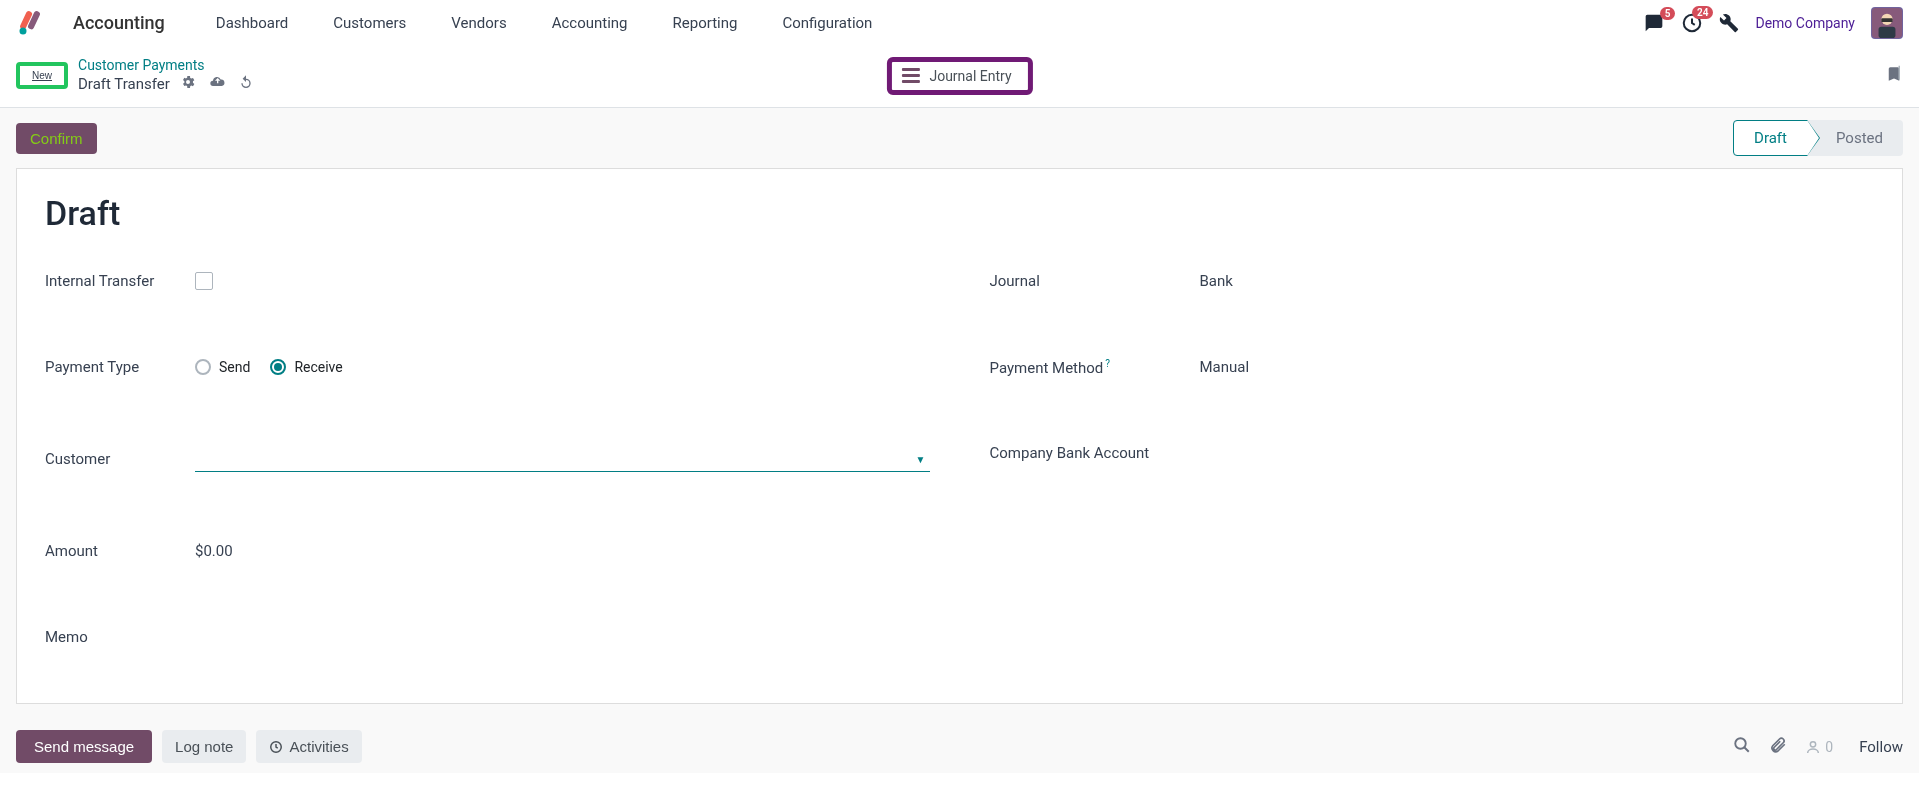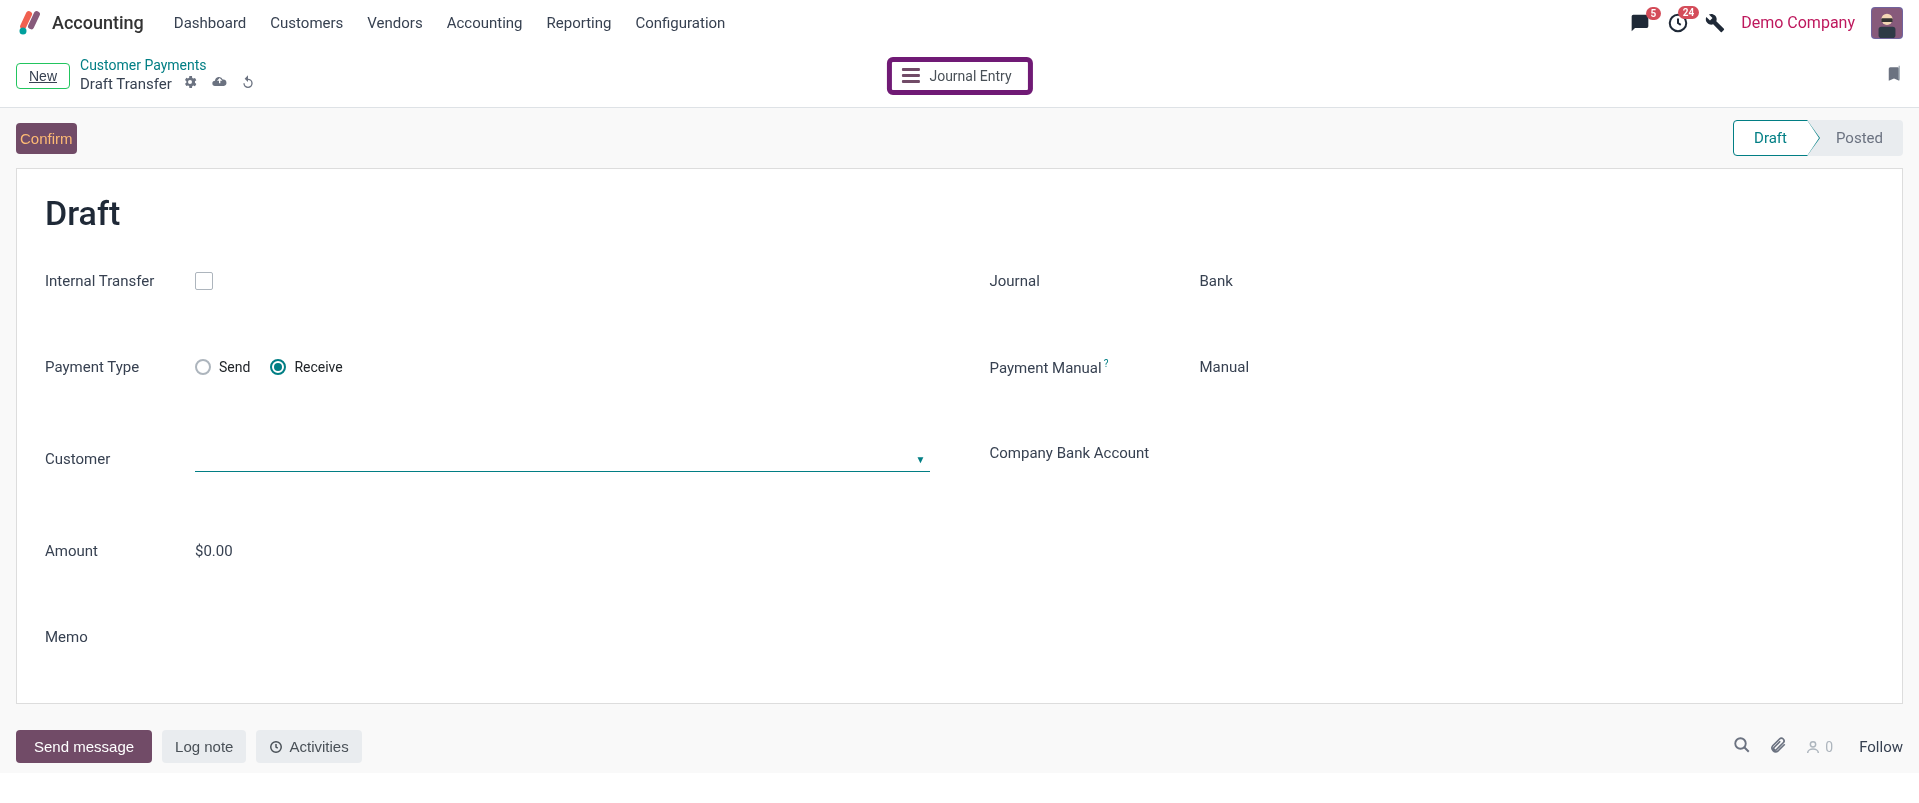--- a/index.html
+++ b/index.html
@@ -11,21 +11,21 @@
   }
   
   .navbar {
     display: flex;
     align-items: center;
     padding: 0 16px;
     height: 46px;
     border-bottom: 1px solid transparent;
     background: #fff;
   }
-  .nav-left { display: flex; align-items: center; gap: 0; }
+  .nav-left { display: flex; align-items: center; gap: 21px; }
   .brand-icon { width: 28px; height: 28px; margin-right: 8px; }
   .app-name { font-size: 18px; font-weight: 500; margin-right: 18px; color: #333; }
   .nav-item {
     padding: 0 12px;
     height: 46px;
     display: flex;
     align-items: center;
     color: #374151;
     cursor: pointer;
     font-size: 15px;
@@ -39,42 +39,42 @@
     right: -10px;
     background: #d44c59;
     color: #fff;
     font-size: 10px;
     font-weight: 600;
     border-radius: 10px;
     padding: 1px 5px;
     min-width: 14px;
     text-align: center;
   }
-  .company-name { font-size: 16px; color: #be185d; cursor: pointer; }
+  .company-name { font-size: 14px; color: #4c1d95; cursor: pointer; }
   .avatar { width: 32px; height: 32px; border-radius: 4px; background: #71639e; display: flex; align-items: center; justify-content: center; cursor: pointer; }
 
   
   .controlbar {
     display: flex;
     align-items: center;
     padding: 8px 16px 10px 16px;
     border-bottom: 1px solid #dee2e6;
     background: #fff;
     min-height: 62px;
     position: relative;
   }
   .cb-left { display: flex; align-items: center; gap: 8px; }
   .btn-new {
-    border: 1px solid #22c55e;
+    border: 4px solid #22c55e;
     background: #fff;
     color: #374151;
     padding: 4px 12px;
     border-radius: 4px;
     cursor: pointer;
-    font-size: 14px;
+    font-size: 10px;
     text-decoration: underline;
   }
   .breadcrumb { display: flex; flex-direction: column; line-height: 1.3; margin-left: 2px; }
   .breadcrumb-top { color: #017e84; font-size: 14px; cursor: pointer; }
   .breadcrumb-bottom { display: flex; align-items: center; gap: 10px; font-size: 15px; color: #374151; }
   .bc-icons { display: flex; gap: 12px; color: #6b7280; }
   .bc-icons .icon { cursor: pointer; }
 
   .toggle-pill {
     position: absolute;
@@ -96,23 +96,23 @@
 
   
   .actionbar {
     display: flex;
     align-items: center;
     padding: 12px 16px;
     background: #f9f9f9;
   }
   .btn-confirm {
     background: #714b67;
-    color: #fdba74;
+    color: #84cc16;
     border: none;
-    padding: 7px 4px;
+    padding: 7px 14px;
     border-radius: 4px;
     font-size: 15px;
     cursor: pointer;
   }
   .status-steps {
     margin-left: auto;
     display: flex;
     align-items: center;
     background: #e9ecef;
     border-radius: 4px;
@@ -392,21 +392,21 @@
         </div>
       </div>
 
       <div class="col">
         <div class="field-row">
           <div class="field-label" style="width:210px;">Journal</div>
           <div class="field-value">Bank</div>
         </div>
         <div class="field-row">
           <div class="field-label" style="width:210px;">
-            <span>Payment Manual</span><sup class="help-sup">?</sup>
+            <span>Payment Method</span><sup class="help-sup">?</sup>
           </div>
           <div class="field-value">Manual</div>
         </div>
         <div class="field-row">
           <div class="field-label" style="width:210px;">Company Bank Account</div>
           <div class="field-value"></div>
         </div>
       </div>
     </div>
   </div>

